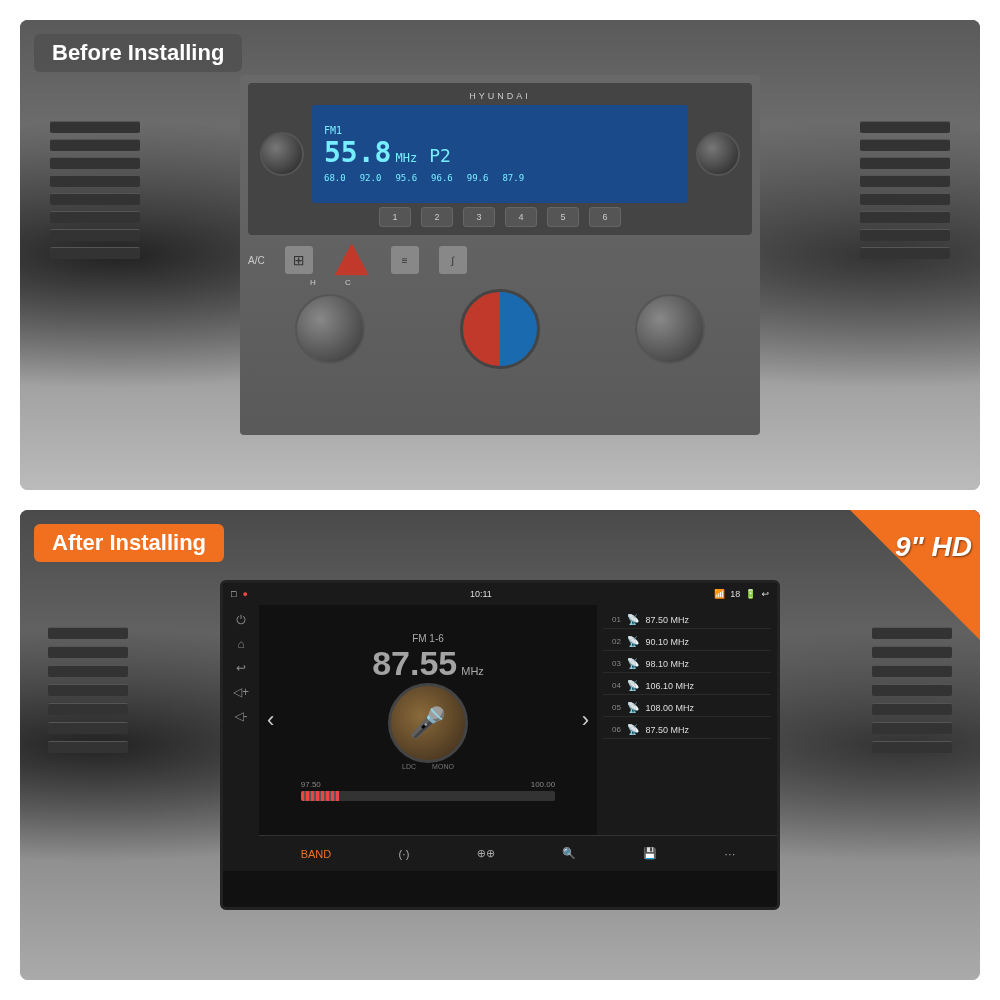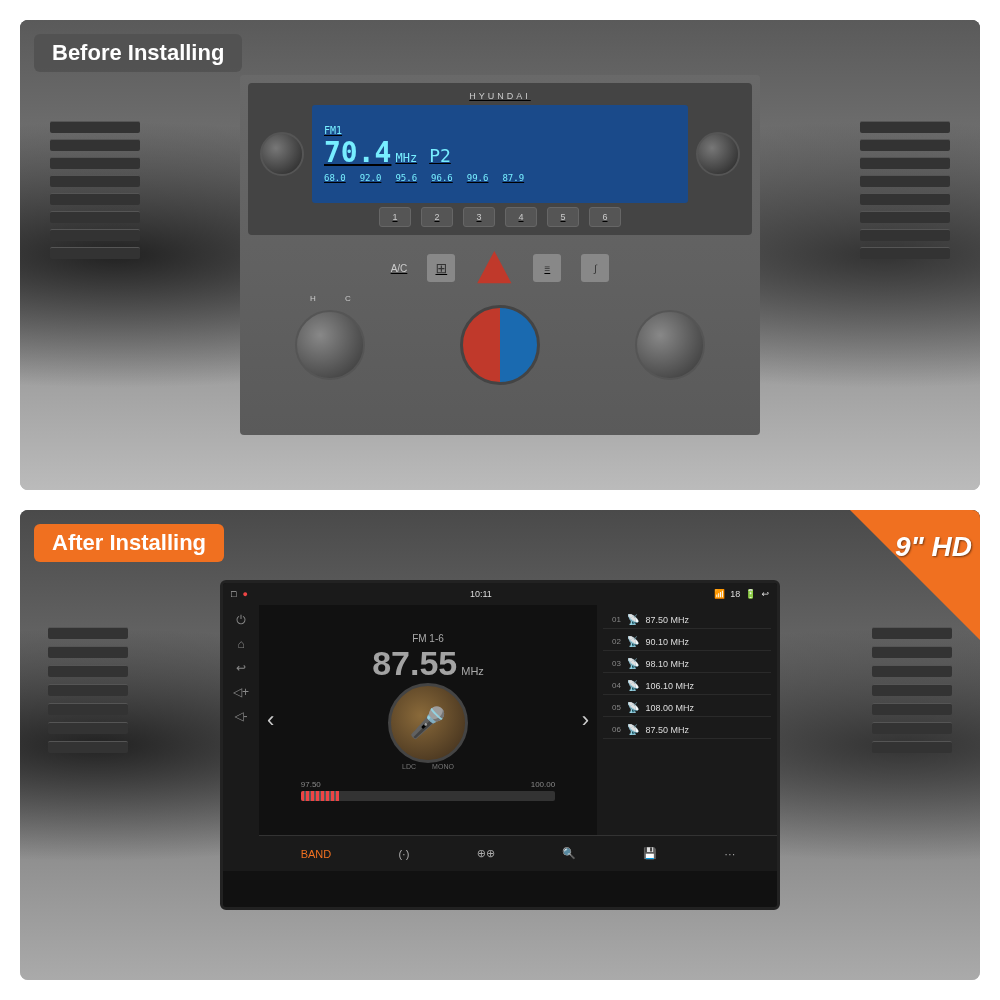--- a/index.html
+++ b/index.html
@@ -64,24 +64,23 @@
 
     
     .console-before {
       position: relative;
       width: 520px;
       height: 360px;
       background: linear-gradient(180deg, #696969 0%, #5a5a5a 100%);
       border-radius: 4px;
       display: flex;
       flex-direction: column;
-      align-items: center;
+      align-items: flex-start;
       padding: 8px;
-      gap: 14px;
-      text-decoration: underline;
+      gap: 6px;
     }
 
     
     .radio-unit {
       width: 100%;
       background: #444;
       border-radius: 4px;
       padding: 8px 12px;
       display: flex;
       flex-direction: column;
@@ -505,21 +504,21 @@
 
         <div class="radio-unit">
           <div class="radio-brand">HYUNDAI</div>
           <div class="radio-display-row">
             <div class="radio-knob"></div>
             <div class="radio-screen">
               <div class="freq-label">
                 <span>FM1</span>
               </div>
               <div style="display:flex; align-items:baseline; gap:4px;">
-                <span style="font-size:28px; font-weight:bold;">70.4</span>
+                <span style="font-size:28px; font-weight:bold;">55.8</span>
                 <span style="font-size:12px;">MHz</span>
                 <span style="font-size:18px; margin-left:8px;">P2</span>
               </div>
               <div class="presets-row">
                 <span>68.0</span>
                 <span>92.0</span>
                 <span>95.6</span>
                 <span>96.6</span>
                 <span>99.6</span>
                 <span>87.9</span>

